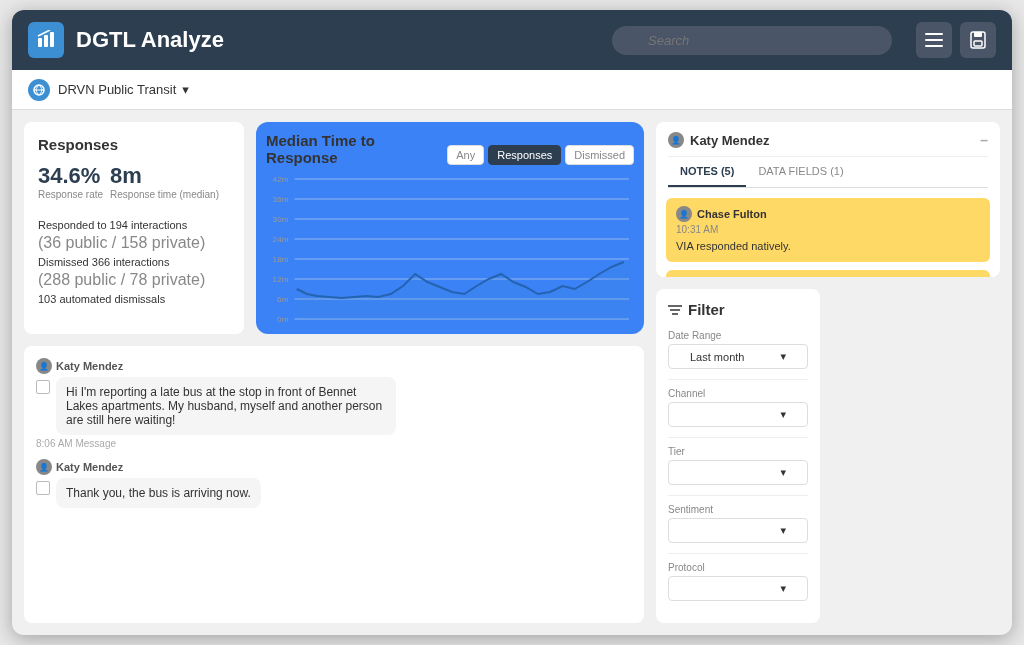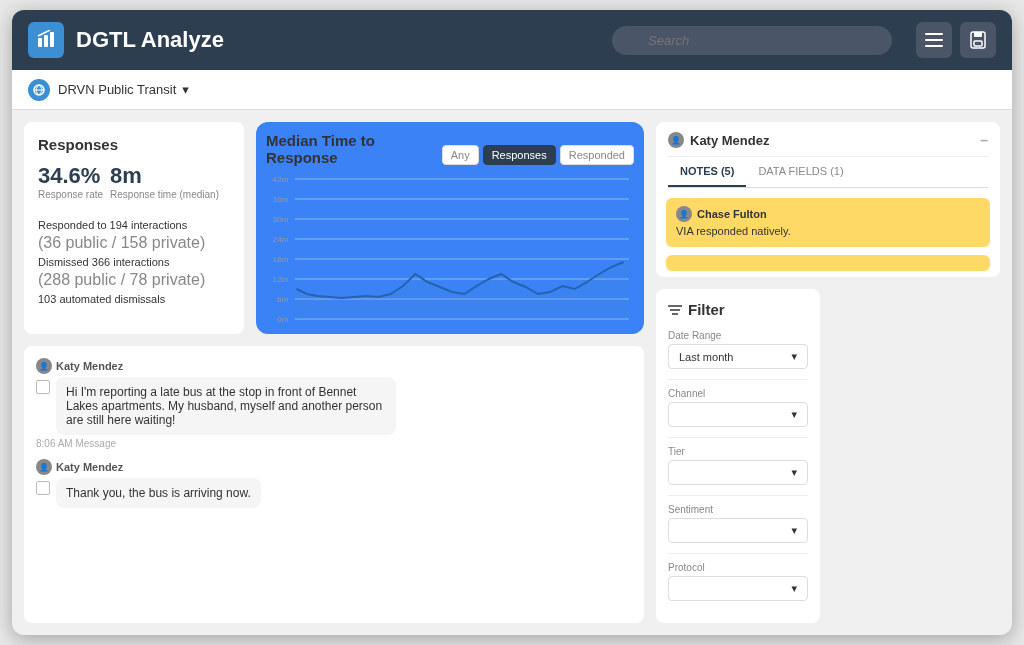--- a/index.html
+++ b/index.html
@@ -77,21 +77,21 @@
     .note-card { background: #ffd966; border-radius: 6px; padding: 8px 10px; }
     .note-person { display: flex; align-items: center; gap: 5px; font-size: 11px; font-weight: 600; color: #333; margin-bottom: 2px; }
     .note-time { font-size: 10px; color: #888; margin-bottom: 4px; }
     .note-text { font-size: 11px; color: #333; line-height: 1.4; }
 
     
     .filter-panel { background: white; border-radius: 8px; width: 164px; flex-shrink: 0; padding: 12px; }
     .filter-title { font-size: 15px; font-weight: 600; color: #333; margin-bottom: 12px; display: flex; align-items: center; gap: 6px; }
     .filter-group { margin-bottom: 10px; }
     .filter-label { font-size: 10px; color: #888; margin-bottom: 3px; }
-    .filter-select { width: 100%; border: 1px solid #ddd; border-radius: 4px; padding: 5px 10px; font-size: 11px; color: #333; background: white; cursor: pointer; display: flex; justify-content: space-between; align-items: center; }
+    .filter-select { width: 100%; border: 1px solid #ddd; border-radius: 4px; padding: 5px 21px; font-size: 11px; color: #333; background: white; cursor: pointer; display: flex; justify-content: space-between; align-items: center; }
     .filter-divider { border: none; border-top: 1px solid #eee; margin: 8px 0; }
   </style>
 </head>
 <body>
 
 <div class="screen">
 
   <div class="header">
     <div class="header-logo">
       <svg width="20" height="20" viewBox="0 0 20 20" fill="none">
@@ -163,21 +163,21 @@
           <div class="stat-sub">(288 public / 78 private)</div>
           <div class="stat-line" style="margin-top:4px">103 automated dismissals</div>
         </div>
 
         <div class="chart-card">
           <div class="chart-header">
             <span class="chart-title">Median Time to Response</span>
             <div class="chart-tabs">
               <div class="chart-tab">Any</div>
               <div class="chart-tab active">Responses</div>
-              <div class="chart-tab">Responded</div>
+              <div class="chart-tab">Dismissed</div>
             </div>
           </div>
           <div class="chart-area">
             <svg class="chart-svg" viewBox="0 0 360 150" preserveAspectRatio="none">
 
               <text x="22" y="8" font-size="8" fill="#999" text-anchor="end">42m</text>
               <text x="22" y="28" font-size="8" fill="#999" text-anchor="end">36m</text>
               <text x="22" y="48" font-size="8" fill="#999" text-anchor="end">30m</text>
               <text x="22" y="68" font-size="8" fill="#999" text-anchor="end">24m</text>
               <text x="22" y="88" font-size="8" fill="#999" text-anchor="end">18m</text>
@@ -245,20 +245,21 @@
             <div class="notes-tab active">NOTES (5)</div>
             <div class="notes-tab">DATA FIELDS (1)</div>
           </div>
         </div>
         <div class="notes-list">
           <div class="note-card">
             <div class="note-person">
               <div class="user-icon">👤</div>
               <span>Chase Fulton</span>
             </div>
+            <div class="note-time">10:31 AM</div>
             <div class="note-text">VIA responded natively.</div>
           </div>
           <div class="note-card">
             
             
             
           </div>
 
         </div>
       </div>

